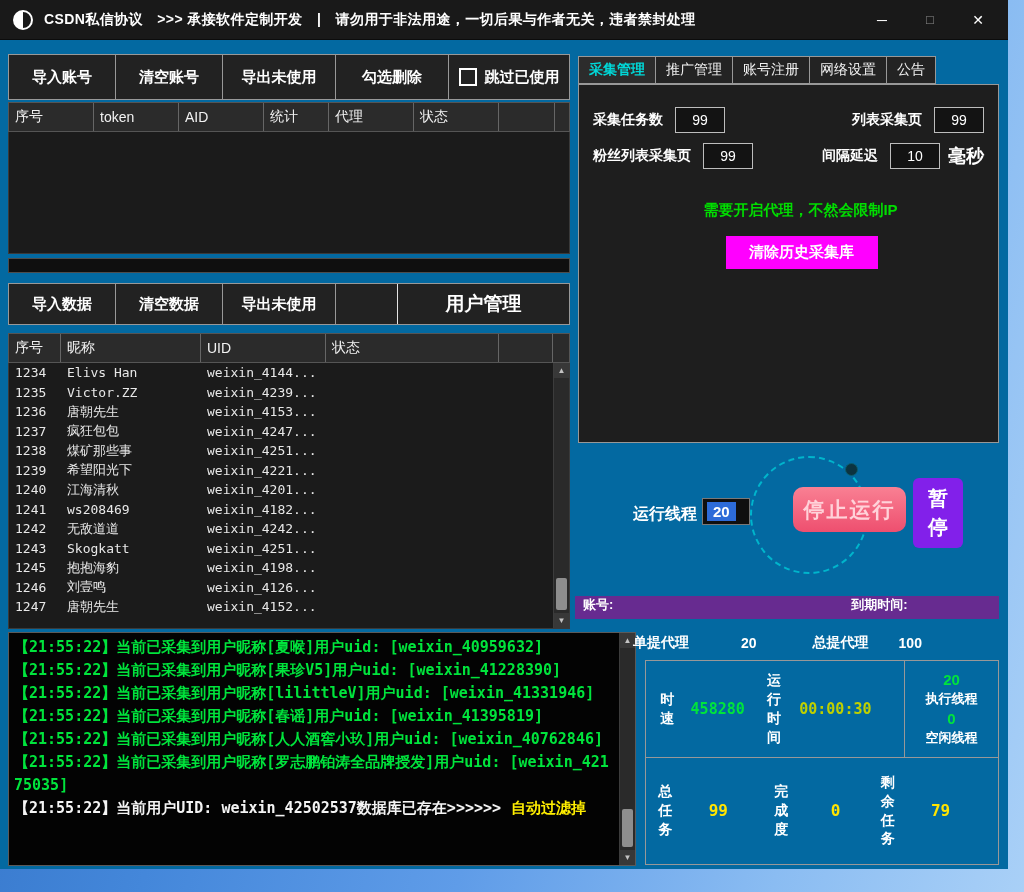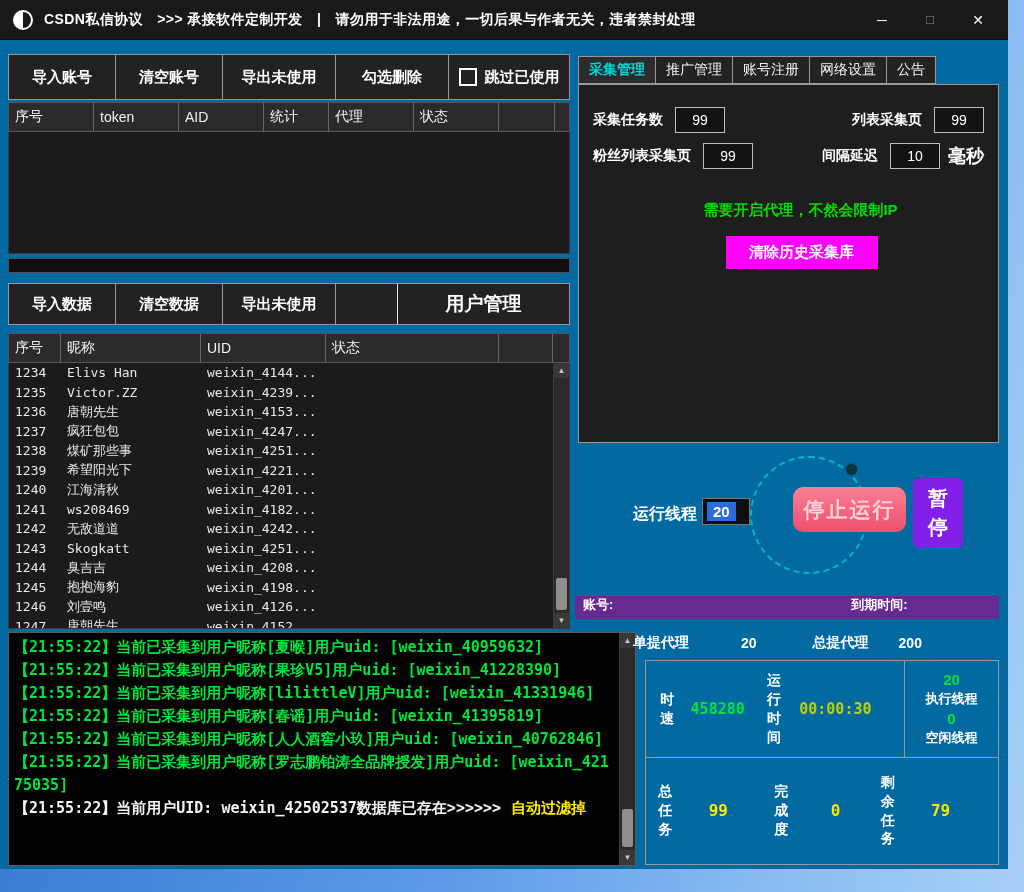--- a/index.html
+++ b/index.html
@@ -232,26 +232,20 @@
             <div class="c uid">weixin_4242...</div>
             <div class="c st"></div>
           </div>
           <div class="trow">
             <div class="c no">1243</div>
             <div class="c nick">Skogkatt</div>
             <div class="c uid">weixin_4251...</div>
             <div class="c st"></div>
           </div>
           <div class="trow">
-            <div class="c no">1244</div>
-            <div class="c nick">臭吉吉</div>
-            <div class="c uid">weixin_4208...</div>
-            <div class="c st"></div>
-          </div>
-          <div class="trow">
             <div class="c no">1245</div>
             <div class="c nick">抱抱海豹</div>
             <div class="c uid">weixin_4198...</div>
             <div class="c st"></div>
           </div>
           <div class="trow">
             <div class="c no">1246</div>
             <div class="c nick">刘壹鸣</div>
             <div class="c uid">weixin_4126...</div>
             <div class="c st"></div>
@@ -335,21 +329,21 @@
 
   <div class="acct-bar">
     <span class="a1">账号:</span>
     <span class="a2">到期时间:</span>
   </div>
 
   <div class="proxy-row">
     <span>单提代理</span>
     <span class="v1">20</span>
     <span class="l2">总提代理</span>
-    <span class="v2">200</span>
+    <span class="v2">100</span>
   </div>
 
   <div class="stats1">
     <div class="vlabel speed-label">时速</div>
     <div class="speed-val">458280</div>
     <div class="vlabel rt-label">运行时间</div>
     <div class="rt-val">00:00:30</div>
     <div class="threads-col">
       <div class="tv">20</div>
       <div class="tl">执行线程</div>

